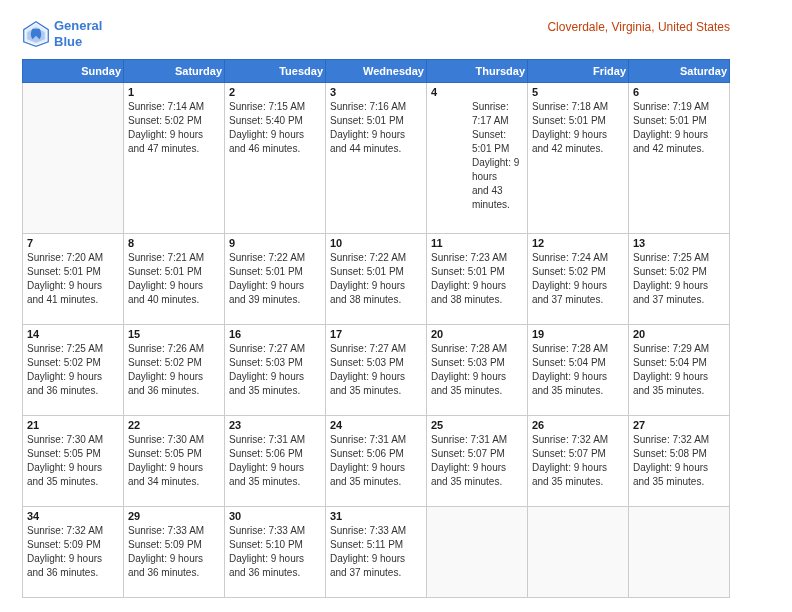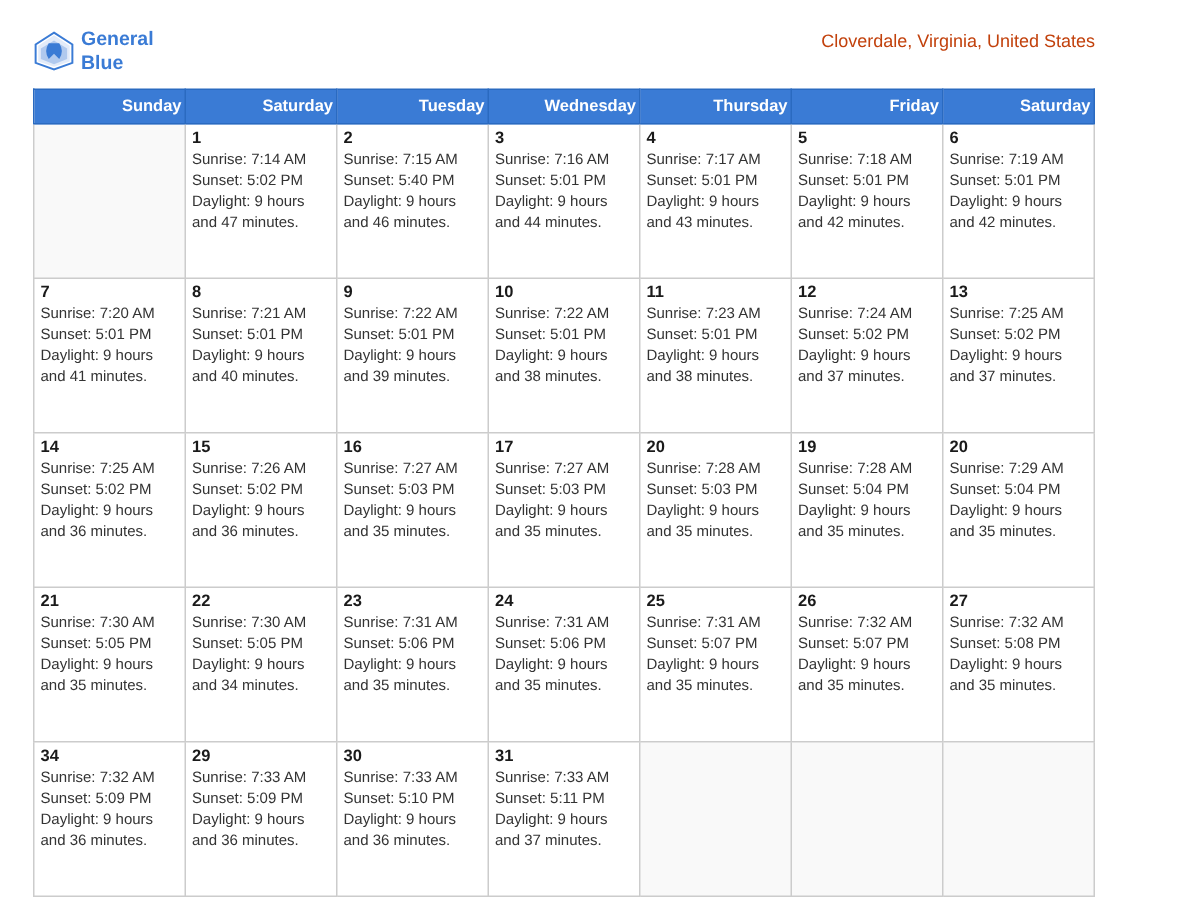--- a/index.html
+++ b/index.html
@@ -150,21 +150,21 @@
           </td>
           <td>
             <span class="day-num">3</span>
             <div class="day-info" style="white-space: pre-line;">Sunrise: 7:16 AM
 Sunset: 5:01 PM
 Daylight: 9 hours
 and 44 minutes.</div>
           </td>
           <td>
             <span class="day-num">4</span>
-            <div class="day-info" style="white-space: pre-line;">Sunrise: 7:17 AM
+            <div class="day-info" style="white-space: pre-line; margin-left: 41px;">Sunrise: 7:17 AM
 Sunset: 5:01 PM
 Daylight: 9 hours
 and 43 minutes.</div>
           </td>
           <td>
             <span class="day-num">5</span>
             <div class="day-info" style="white-space: pre-line;">Sunrise: 7:18 AM
 Sunset: 5:01 PM
 Daylight: 9 hours
 and 42 minutes.</div>

